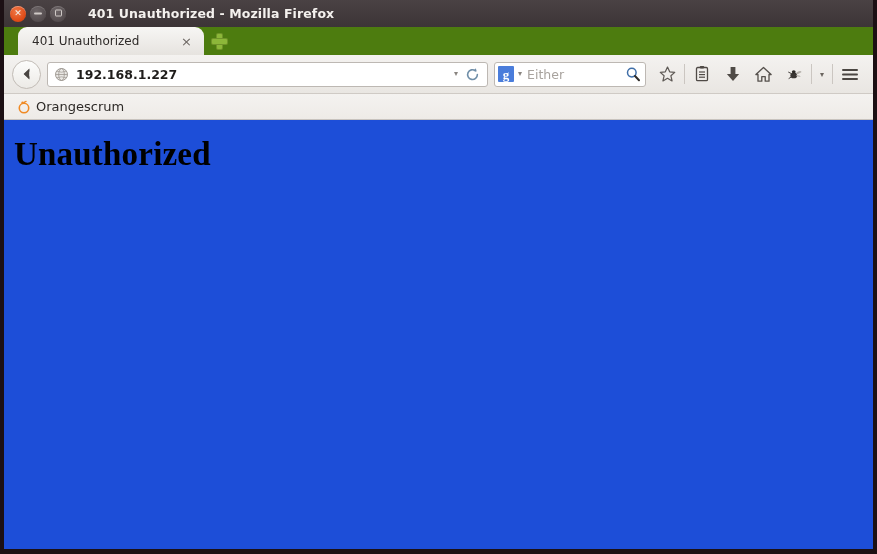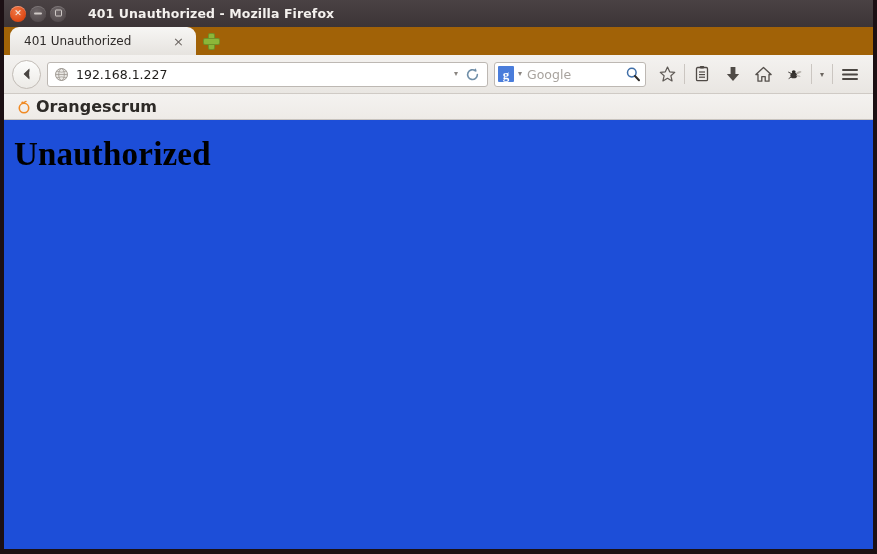--- a/index.html
+++ b/index.html
@@ -81,24 +81,24 @@
     font-size: 12.5px;
     font-weight: bold;
     margin-left: 22px;
     letter-spacing: .1px;
     white-space: nowrap;
   }
 
   
   .tabstrip {
     height: 28px;
-    background: #a16207;
+    background: #4d7c0f;
     display: flex;
     align-items: flex-end;
-    padding-left: 6px;
+    padding-left: 14px;
     flex: 0 0 auto;
   }
   .tab {
     height: 28px;
     min-width: 186px;
     background: linear-gradient(to bottom, #f7f6f4 0%, #e6e3df 100%);
     border-top-left-radius: 9px;
     border-top-right-radius: 9px;
     display: flex;
     align-items: center;
@@ -168,20 +168,21 @@
     flex: 1 1 auto;
     height: 25px;
     background: #ffffff;
     border: 1px solid #bdb8b3;
     border-radius: 3px;
     display: flex;
     align-items: center;
     padding: 0 4px 0 6px;
     box-sizing: border-box;
     min-width: 0;
+    font-weight: bold;
   }
   .globe-icon { flex: 0 0 auto; margin-right: 7px; display:block; }
   .url-text {
     flex: 1 1 auto;
     font-size: 12.5px;
     color: #1f1d1b;
     white-space: nowrap;
     overflow: hidden;
     font-family: "DejaVu Sans", sans-serif;
   }
@@ -280,24 +281,23 @@
     flex: 0 0 auto;
   }
   .bm-item {
     display: flex;
     align-items: center;
     gap: 5px;
     padding: 2px 5px;
     border-radius: 2px;
   }
   .bm-label {
-    font-size: 16px;
+    font-size: 13px;
     color: #2d2a27;
     white-space: nowrap;
-    font-weight: bold;
   }
 
   
   .content {
     flex: 1 1 auto;
     background: #1d4ed8;
     padding: 10px 14px 0 10px;
     overflow: hidden;
     font-family: "Liberation Serif", "DejaVu Serif", serif;
   }
@@ -371,21 +371,21 @@
         <svg width="15" height="15" viewBox="0 0 16 16">
           <path d="M13.2 8 A5.2 5.2 0 1 1 11.1 3.9" fill="none" stroke="#6f8ea8" stroke-width="1.7" stroke-linecap="round"></path>
           <path d="M11.6 1.2 L12.4 4.8 L8.9 4.2 Z" fill="#6f8ea8"></path>
         </svg>
       </span>
     </div>
 
     <div class="searchbar">
       <span class="g-badge">g</span>
       <span class="s-caret">▾</span>
-      <span class="s-placeholder">Google</span>
+      <span class="s-placeholder">Either</span>
       <svg width="16" height="16" viewBox="0 0 16 16">
         <circle cx="6.8" cy="6.6" r="4.3" fill="none" stroke="#3f6ea8" stroke-width="1.5"></circle>
         <line x1="10" y1="10" x2="14" y2="14.2" stroke="#2f2c29" stroke-width="2" stroke-linecap="round"></line>
       </svg>
     </div>
 
     <div class="tool-icons">
 
       <div class="ticon">
         <svg width="19" height="19" viewBox="0 0 20 20">

